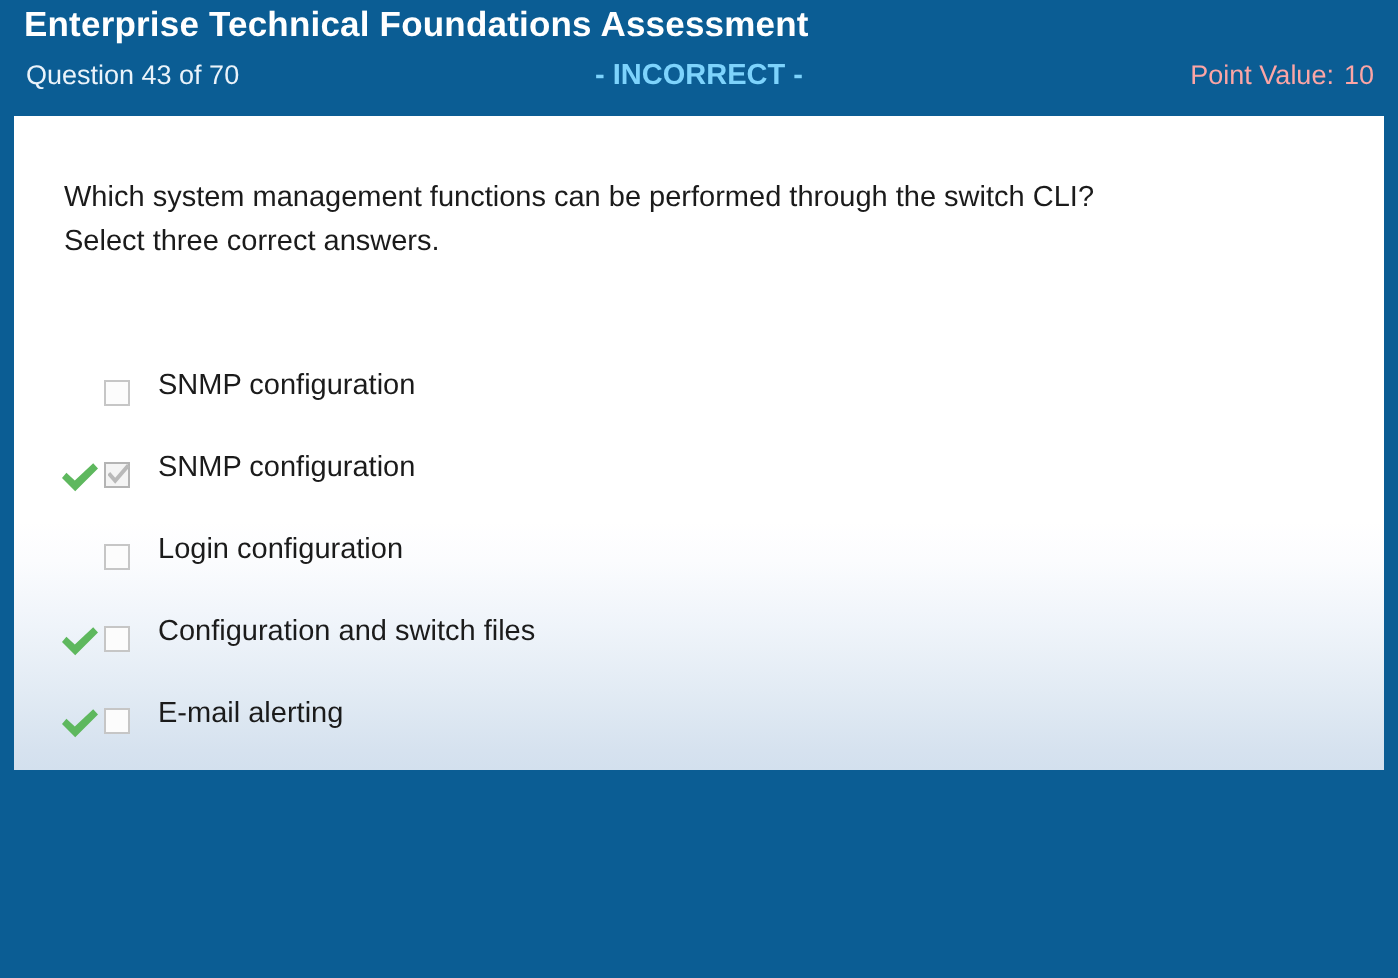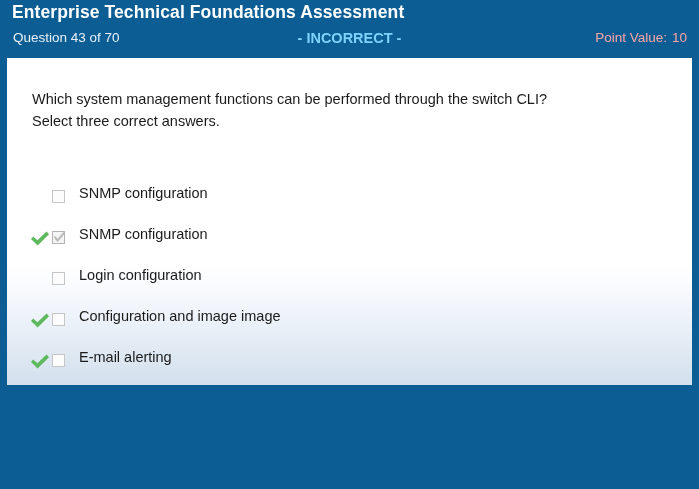--- a/index.html
+++ b/index.html
@@ -209,21 +209,21 @@
         <span class="option-label">Login configuration</span>
       </div>
 
       <div class="option-row">
         <span class="correct-mark">
           <svg width="22" height="20" viewBox="0 0 22 20">
             <path d="M2 10 L4.2 7.4 L8.4 11.2 L17.6 2.6 L20 5.2 L8.6 16.6 Z" fill="#5eb85e"></path>
           </svg>
         </span>
         <span class="checkbox"></span>
-        <span class="option-label">Configuration and image image</span>
+        <span class="option-label">Configuration and switch files</span>
       </div>
 
       <div class="option-row">
         <span class="correct-mark">
           <svg width="22" height="20" viewBox="0 0 22 20">
             <path d="M2 10 L4.2 7.4 L8.4 11.2 L17.6 2.6 L20 5.2 L8.6 16.6 Z" fill="#5eb85e"></path>
           </svg>
         </span>
         <span class="checkbox"></span>
         <span class="option-label">E-mail alerting</span>

